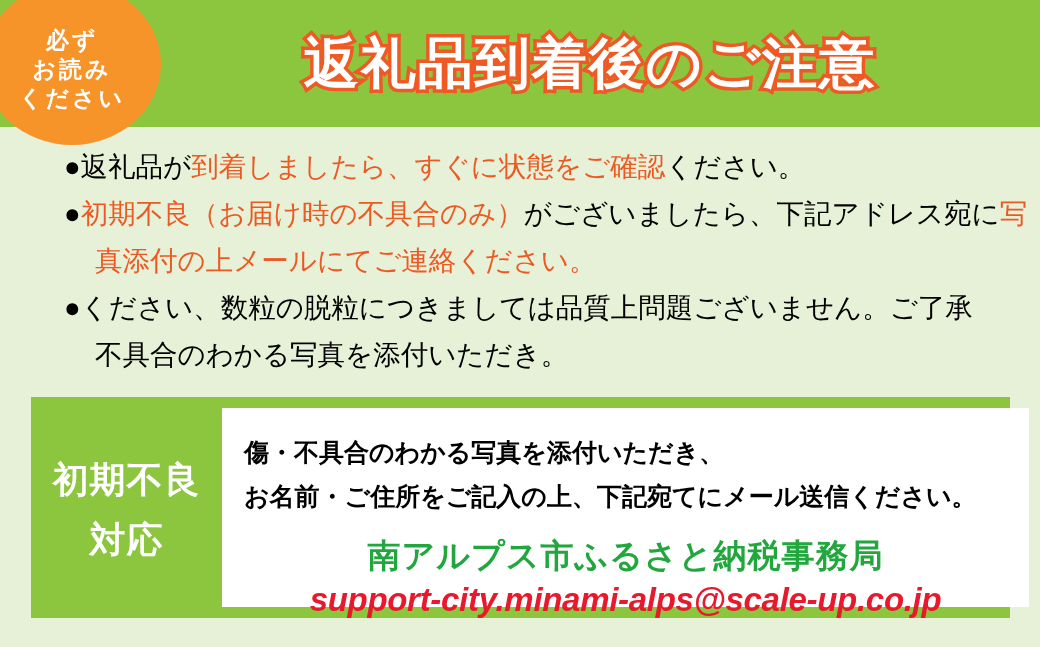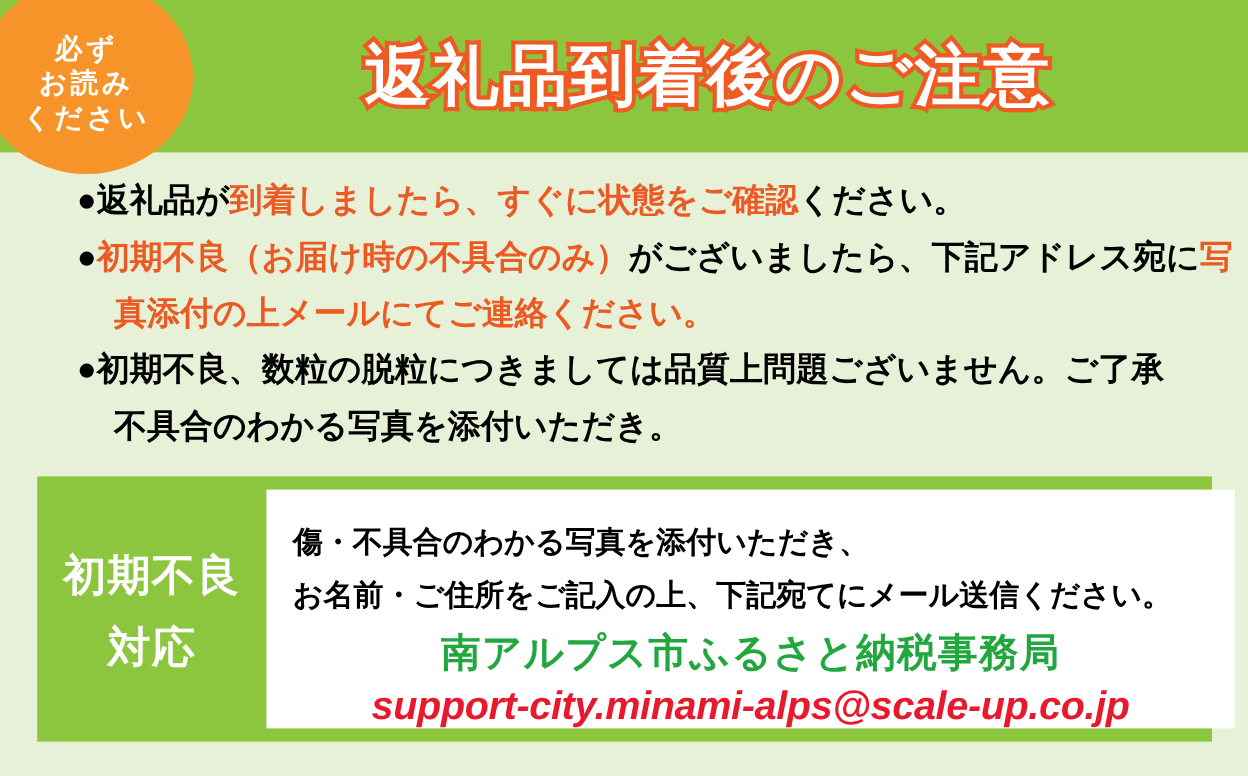--- a/index.html
+++ b/index.html
@@ -89,21 +89,21 @@
   
   .notice-list {
     position: absolute;
     left: 64px;
     top: 143px;
     width: 960px;
   }
 
   .notice-line {
     font-size: 27.5px;
-    font-weight: bold;
+    font-weight: normal;
     line-height: 47px;
     color: #000000;
     letter-spacing: 0px;
     white-space: nowrap;
   }
   .notice-line.indent { padding-left: 31px; }
 
   .blk { color: #000000; }
   .org { color: #ec5a24; }
 
@@ -149,21 +149,21 @@
 
   .panel-line {
     font-size: 25px;
     font-weight: bold;
     line-height: 44px;
     color: #000000;
     white-space: nowrap;
   }
 
   .org-name {
-    margin-top: 4px;
+    margin-top: 16px;
     font-size: 33px;
     font-weight: bold;
     color: #22a73f;
     letter-spacing: 1px;
     line-height: 44px;
     text-align: center;
     padding-right: 22px;
     white-space: nowrap;
   }
 
@@ -190,21 +190,21 @@
 <div class="badge-text">
   <span class="bl">必ず</span>
   <span class="bl">お読み</span>
   <span class="bl">ください</span>
 </div>
 
 <div class="notice-list" id="notice-list">
     <div class="notice-line"><span class="blk">●返礼品が</span><span class="org">到着しましたら、すぐに状態をご確認</span><span class="blk">ください。</span></div>
     <div class="notice-line"><span class="blk">●</span><span class="org">初期不良（お届け時の不具合のみ）</span><span class="blk">がございましたら、下記アドレス宛に</span><span class="org">写</span></div>
     <div class="notice-line indent"><span class="org">真添付の上メールにてご連絡ください。</span></div>
-    <div class="notice-line"><span class="blk">●初期不良、数粒の脱粒につきましては品質上問題ございません。ご了承</span></div>
+    <div class="notice-line"><span class="blk">●ください、数粒の脱粒につきましては品質上問題ございません。ご了承</span></div>
     <div class="notice-line indent"><span class="blk">不具合のわかる写真を添付いただき。</span></div>
   </div>
 
 <div class="contact-box">
 
   <div class="contact-label">
     <span class="cl">初期不良</span>
     <span class="cl">対応</span>
   </div>
 

